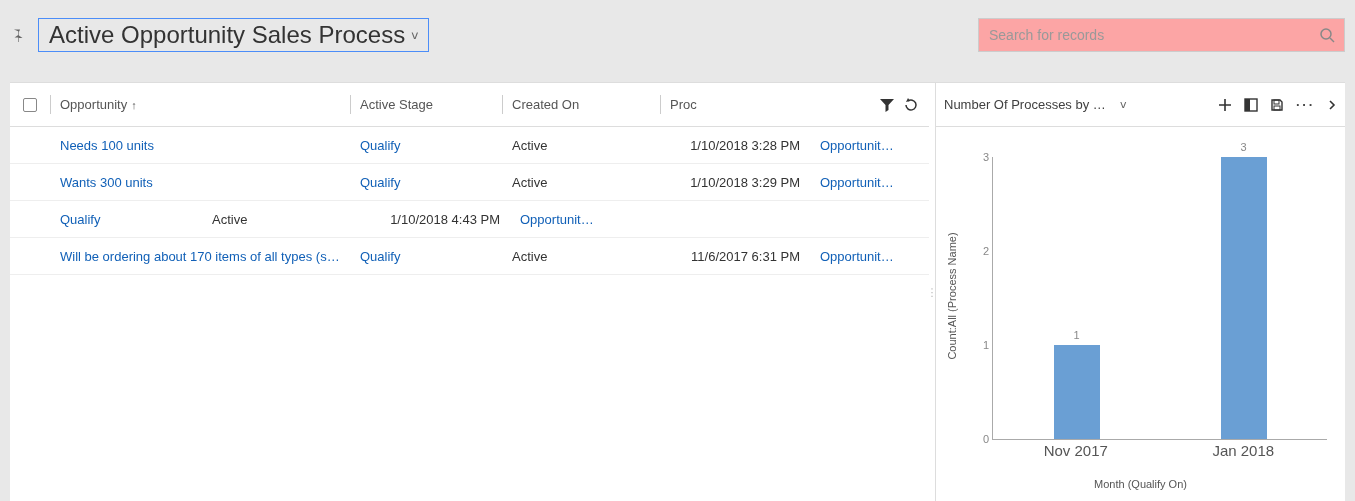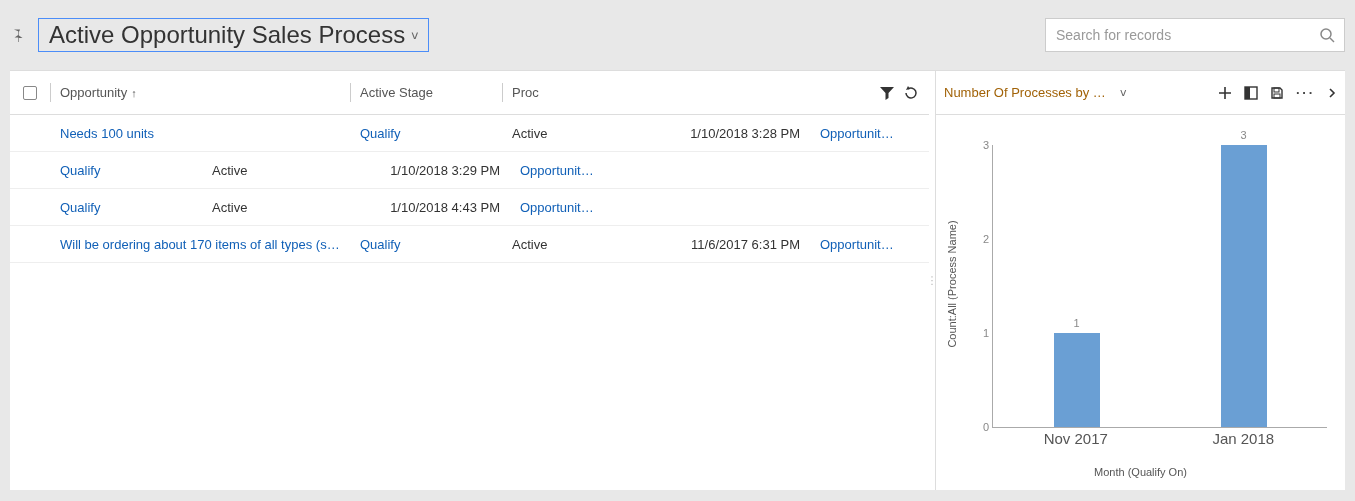--- a/index.html
+++ b/index.html
@@ -9,26 +9,26 @@
   .pin-icon { width:20px; text-align:center; color:#666; margin-right:8px; cursor:pointer; }
   .view-selector {
     border:1px solid #4b8df8;
     padding:2px 10px;
     display:flex; align-items:center;
     color:#444;
     background:#e8e8e8;
   }
   .view-title { font-size:24px; font-weight:300; color:#333; }
   .view-caret { margin-left:6px; font-size:12px; color:#666; }
-  .search-wrap { margin-left:auto; width:300px; height:34px; border:1px solid #ccc; background:#ffffff; display:flex; align-items:center; }
+  .search-wrap { margin-left:auto; width:367px; height:34px; border:1px solid #ccc; background:#fca5a5; display:flex; align-items:center; }
   .search-input { flex:1; border:none; outline:none; padding:0 10px; font-size:14px; color:#555; background:transparent; }
   .search-input::placeholder { color:#999; }
   .search-btn { width:34px; height:100%; display:flex; align-items:center; justify-content:center; color:#888; cursor:pointer; }
 
-  .content { display:flex; background:#fff; margin:0 10px; height:420px; border-top:1px solid #ddd; }
+  .content { display:flex; background:#fff; margin:12px 10px; height:420px; border-top:1px solid #ddd; }
   .grid-pane { flex:1; position:relative; overflow:hidden; }
   .grid-header-row { display:flex; align-items:center; height:44px; border-bottom:1px solid #ddd; position:relative; }
   .hcell { position:relative; padding:0 10px; color:#555; font-size:13px; display:flex; align-items:center; height:100%; border-right:0; user-select:none; cursor:pointer; }
   .hcell .divider { position:absolute; left:0; top:12px; bottom:12px; width:1px; background:#ccc; }
   .chk-col { width:40px; justify-content:center; cursor:pointer; }
   .chk-box { width:14px; height:14px; border:1px solid #888; border-radius:2px; }
   .col-opp { width:300px; }
   .col-stage { width:152px; }
   .col-status { width:150px; }
   .col-created { width:158px; }
@@ -44,21 +44,21 @@
   .gcell.chk-col { display:flex; justify-content:center; }
   .link { color:#1160b7; cursor:pointer; }
   .txt { color:#333; }
   .created-cell { text-align:right; }
 
   .splitter { width:6px; display:flex; align-items:center; justify-content:center; color:#bbb; font-size:11px; cursor:col-resize; user-select:none;}
   
   .chart-pane { width:410px; border-left:1px solid #ddd; display:flex; flex-direction:column;}
   .chart-header { height:44px; display:flex; align-items:center; padding:0 8px; border-bottom:1px solid #ddd; }
   .chart-title-wrap{ display:flex; align-items:center; cursor:pointer; flex:1; min-width:0;}
-  .chart-title { font-size:13px; color:#a16207; white-space:nowrap; overflow:hidden; text-overflow:ellipsis; max-width:170px; }
+  .chart-title { font-size:13px; color:#404040; white-space:nowrap; overflow:hidden; text-overflow:ellipsis; max-width:170px; }
   .chart-caret { margin-left:6px; font-size:11px; color:#666; }
   .chart-actions { display:flex; align-items:center; gap:12px; margin-left:auto; color:#444; }
   .chart-actions span { cursor:pointer; }
 
   .chart-body { flex:1; position:relative; padding:10px 18px 10px 10px; }
   .yaxis-label { position:absolute; left:10px; top:45%; transform: rotate(-90deg) translateX(-50%); transform-origin:left top; font-size:11px; color:#555; }
   .plot { position:absolute; left:56px; right:18px; top:30px; bottom:62px; border-left:1px solid #aaa; border-bottom:1px solid #aaa; }
   .ytick { position:absolute; left:-24px; width:20px; text-align:right; font-size:11px; color:#888; transform:translateY(50%); }
   .bar { position:absolute; bottom:0; width:46px; background:#6a9fd4; }
   .bar-label { position:absolute; width:60px; text-align:center; font-size:11px; color:#888; transform:translateX(-50%); }
@@ -101,20 +101,24 @@
         </div>
         <div class="hcell col-opp">
           <span class="divider"></span>
           <span>Opportunity</span>
           <span class="sort-arrow">↑</span>
         </div>
         <div class="hcell col-stage">
           <span class="divider"></span>
           <span>Active Stage</span>
         </div>
+        <div class="hcell col-created">
+          <span class="divider"></span>
+          <span>Created On</span>
+        </div>
         <div class="hcell col-proc">
           <span class="divider"></span>
           <span>Proc</span>
         </div>
         <div class="grid-tools">
           <span class="tool-icn">
             <svg width="16" height="16" viewBox="0 0 16 16">
                 <path fill="#333" d="M1 2h14l-5.5 6v5l-3 2v-7z"></path>
               </svg>
           </span>
@@ -131,20 +135,21 @@
           <div class="grow">
             <div class="gcell chk-col"></div>
             <div class="gcell col-opp link">Needs 100 units</div>
             <div class="gcell col-stage link">Qualify</div>
             <div class="gcell col-status txt">Active</div>
             <div class="gcell col-created txt created-cell">1/10/2018 3:28 PM</div>
             <div class="gcell col-proc link">Opportunity Sa</div>
           </div>
           <div class="grow">
             <div class="gcell chk-col"></div>
+            <div class="gcell col-opp link">Wants 300 units</div>
             <div class="gcell col-stage link">Qualify</div>
             <div class="gcell col-status txt">Active</div>
             <div class="gcell col-created txt created-cell">1/10/2018 3:29 PM</div>
             <div class="gcell col-proc link">Opportunity Sa</div>
           </div>
           <div class="grow">
             <div class="gcell chk-col"></div>
             <div class="gcell col-stage link">Qualify</div>
             <div class="gcell col-status txt">Active</div>
             <div class="gcell col-created txt created-cell">1/10/2018 4:43 PM</div>

